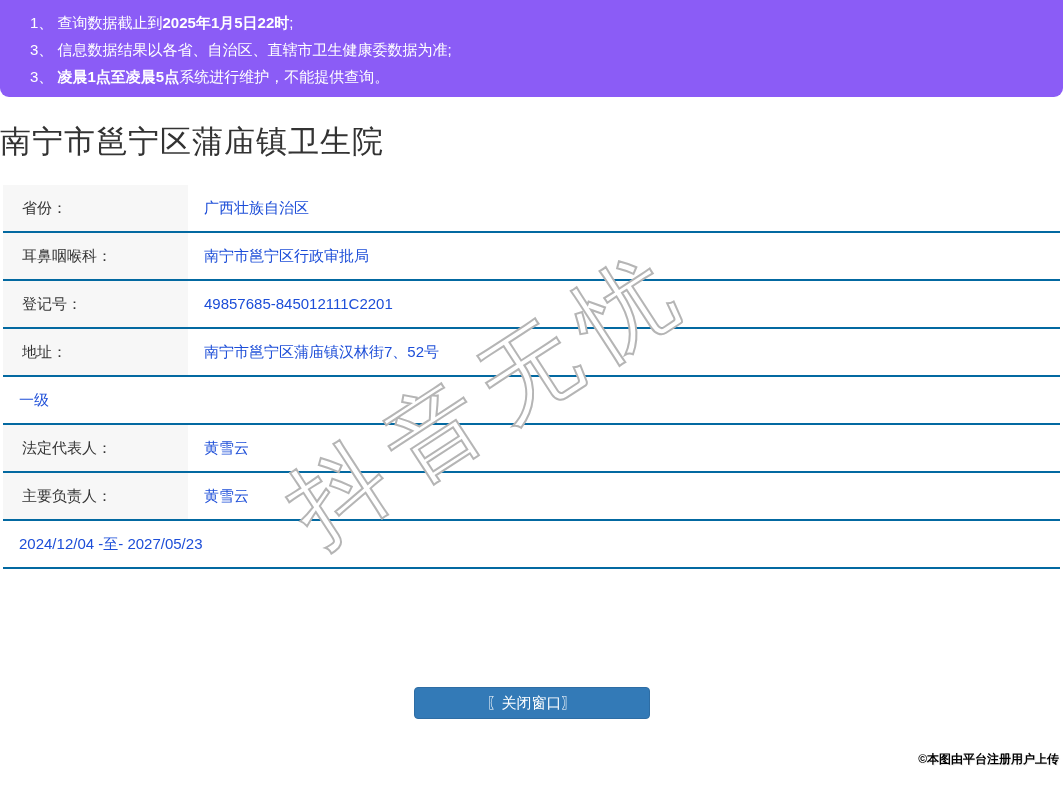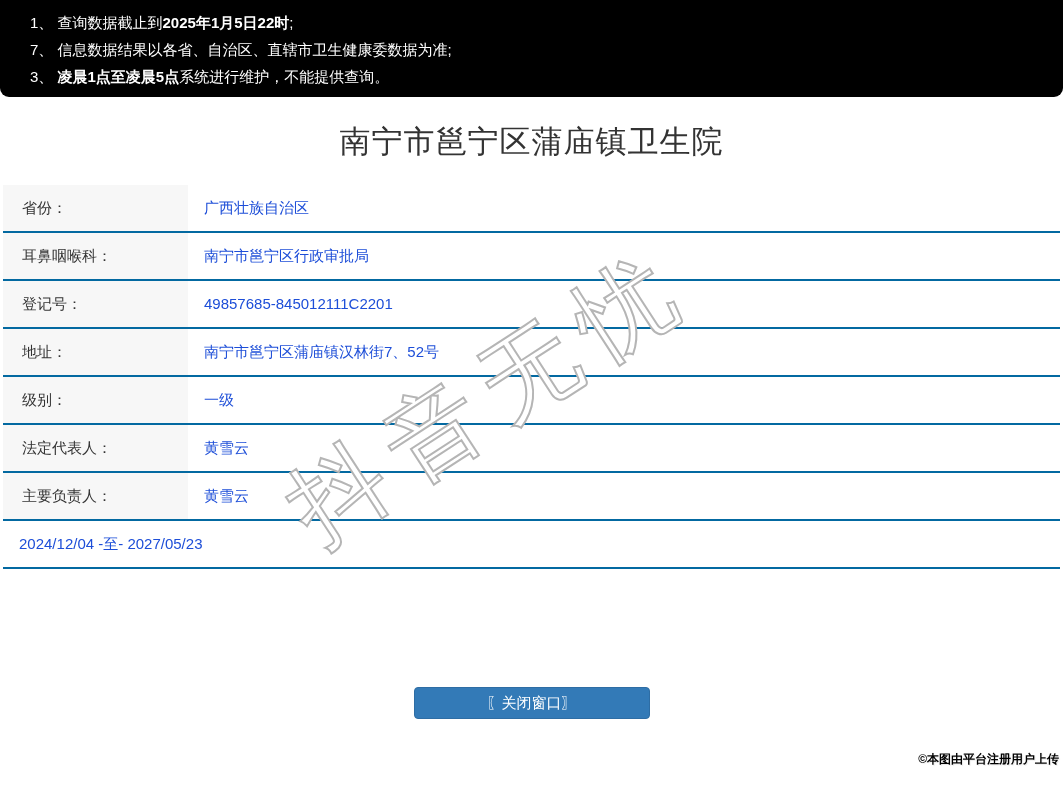--- a/index.html
+++ b/index.html
@@ -7,36 +7,36 @@
     width: 1063px; height: 785px;
     background: #fff;
     font-family: "Liberation Sans", "DejaVu Sans", sans-serif;
     overflow: hidden;
   }
   body { position: relative; }
 
   
   .banner {
     width: 100%; height: 97px;
-    background: #000000;
+    background: #8b5cf6;
     border-radius: 0 0 9px 9px;
     color: #fff;
     padding: 9px 20px 0 30px;
   }
   .banner .bline {
     font-size: 15px;
     line-height: 27px;
     white-space: nowrap;
   }
   .banner b { font-weight: bold; }
 
   
   .page-title {
     margin-top: 24px;
-    text-align: center;
+    text-align: left;
     font-size: 31px;
     font-weight: 400;
     color: #333;
     letter-spacing: 1px;
   }
 
   
   .dtable {
     margin: 22px 3px 0 3px;
   }
@@ -100,21 +100,21 @@
     color: #000;
     text-shadow: -1px -1px 0 #fff, 1px 1px 1px #e8e8e8;
     z-index: 7;
   }
 </style>
 </head>
 <body>
 
 <div class="banner">
   <div class="bline"><span>1、 查询数据截止到</span><b>2025年1月5日22时</b><span>;</span></div>
-  <div class="bline"><span>7、 信息数据结果以各省、自治区、直辖市卫生健康委数据为准;</span><b></b><span></span></div>
+  <div class="bline"><span>3、 信息数据结果以各省、自治区、直辖市卫生健康委数据为准;</span><b></b><span></span></div>
   <div class="bline"><span>3、 </span><b>凌晨1点至凌晨5点</b><span>系统进行维护，不能提供查询。</span></div>
 </div>
 
 <h1 class="page-title">南宁市邕宁区蒲庙镇卫生院</h1>
 
 <div class="dtable">
   <div class="trow">
     <div class="tlabel">省份：</div>
     <div class="tvalue">广西壮族自治区</div>
   </div>
@@ -124,21 +124,20 @@
   </div>
   <div class="trow">
     <div class="tlabel">登记号：</div>
     <div class="tvalue">49857685-845012111C2201</div>
   </div>
   <div class="trow">
     <div class="tlabel">地址：</div>
     <div class="tvalue">南宁市邕宁区蒲庙镇汉林街7、52号</div>
   </div>
   <div class="trow">
-    <div class="tlabel">级别：</div>
     <div class="tvalue">一级</div>
   </div>
   <div class="trow">
     <div class="tlabel">法定代表人：</div>
     <div class="tvalue">黄雪云</div>
   </div>
   <div class="trow">
     <div class="tlabel">主要负责人：</div>
     <div class="tvalue">黄雪云</div>
   </div>

